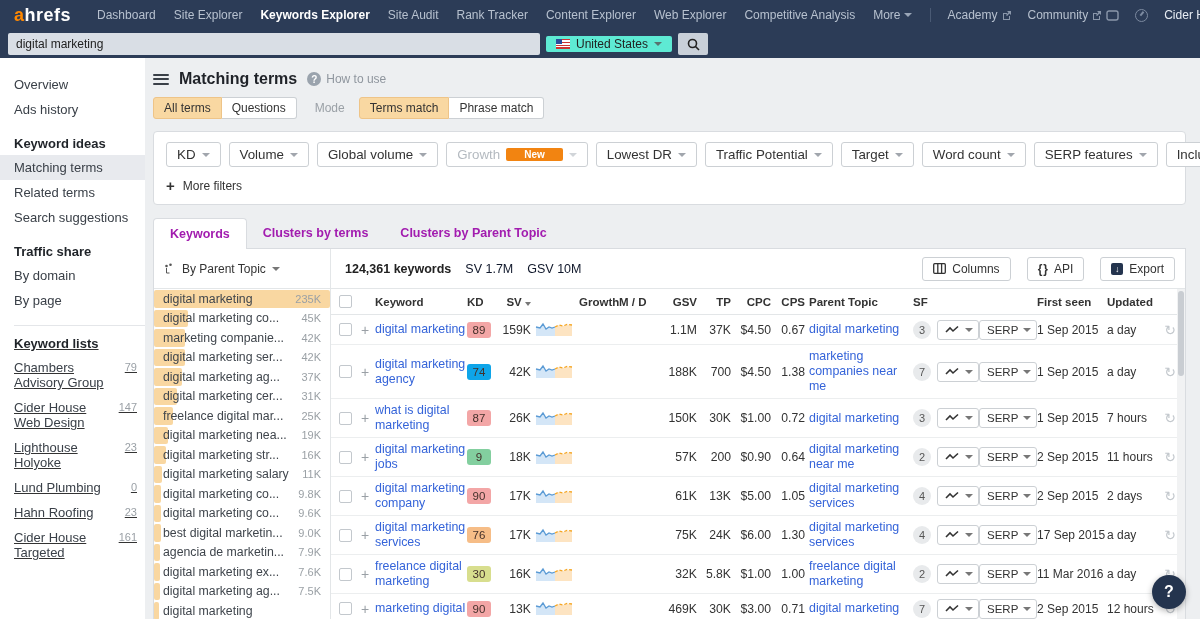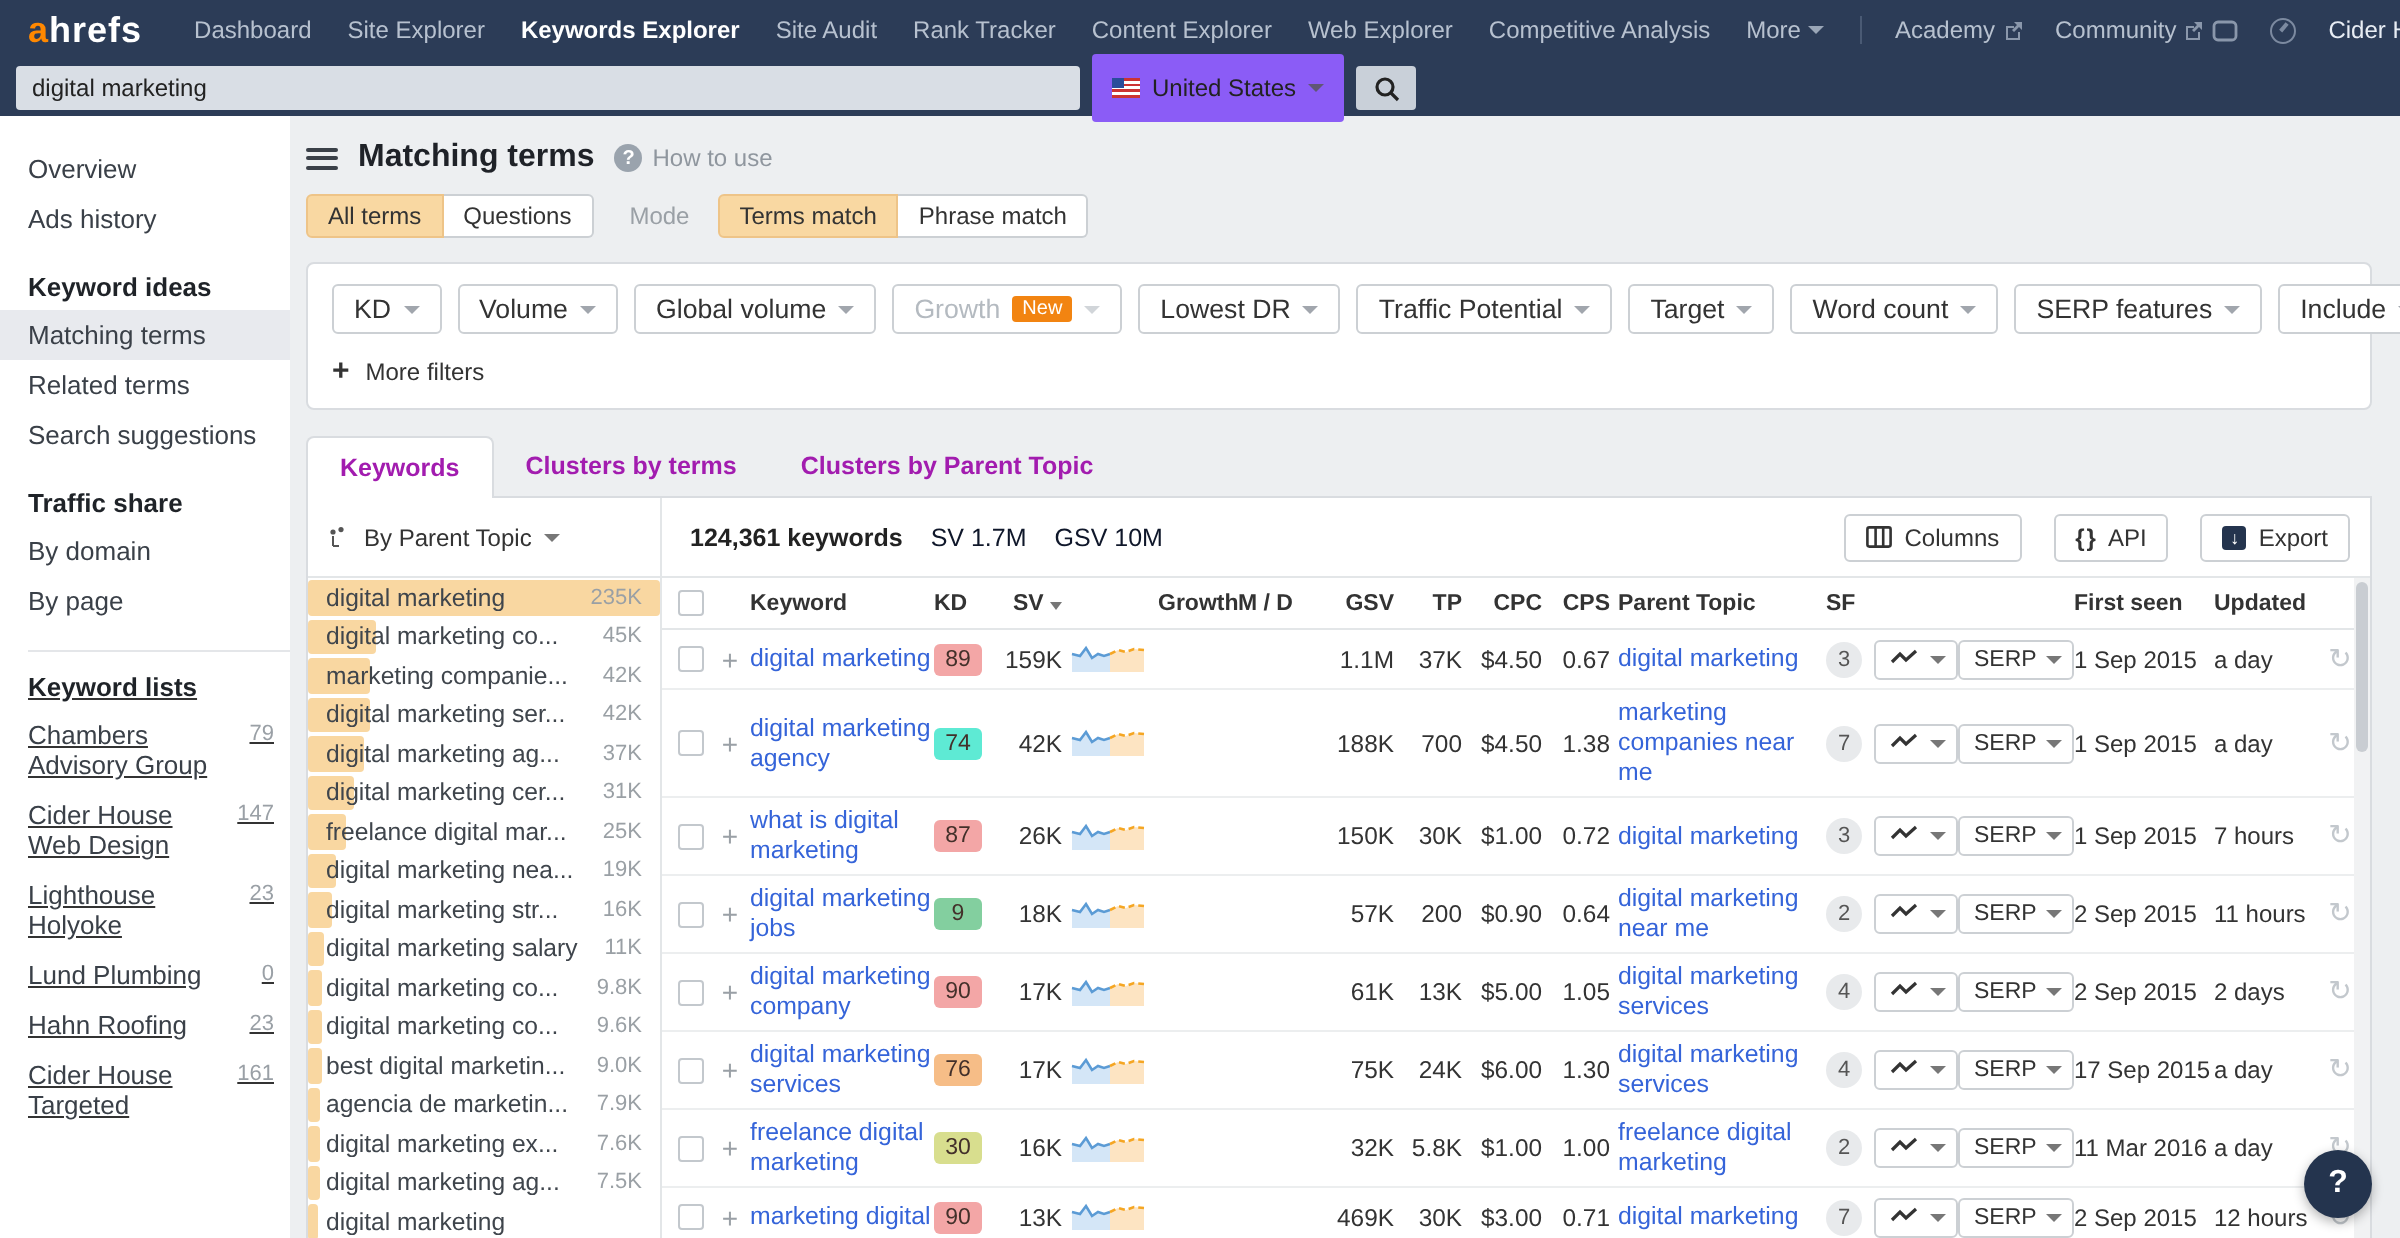--- a/index.html
+++ b/index.html
@@ -17,21 +17,21 @@
   .nav-right { margin-left:auto; display:flex; align-items:center; gap:16px; }
   .nav-divider { width:1px; height:14px; background:#4a5a74; }
   .caret { width:0; height:0; border-left:4px solid transparent; border-right:4px solid transparent; border-top:4px solid currentColor; display:inline-block; opacity:.8; }
   .ext-icon, .panel-icon { display:inline-block; }
   .meter-icon { width:13px; height:13px; border:1.5px solid #7c8aa0; border-radius:50%; position:relative; display:inline-block; }
   .meter-icon::after { content:""; position:absolute; left:5px; top:1px; width:1.5px; height:5px; background:#7c8aa0; transform:rotate(40deg); }
 
   
   .searchrow { height:28px; display:flex; align-items:center; padding:0 8px; gap:6px; }
   .search-input { width:532px; height:22px; background:#d9dee5; border:none; border-radius:2px; padding:0 8px; font-size:12px; color:#222; font-family:inherit; }
-  .country-btn { height:34px; background:#8b5cf6; border-radius:2px; display:flex; align-items:center; gap:6px; padding:0 10px; color:#222; cursor:pointer; }
+  .country-btn { height:16px; background:#5eead4; border-radius:2px; display:flex; align-items:center; gap:6px; padding:0 10px; color:#222; cursor:pointer; }
   .flag { width:14px; height:10px; background:repeating-linear-gradient(#c33 0 1.4px,#fff 1.4px 2.8px); position:relative; display:inline-block; }
   .flag::after { content:""; position:absolute; left:0; top:0; width:6px; height:5px; background:#2a4d9b; }
   .search-btn { width:30px; height:22px; background:#c9d0d9; border-radius:2px; display:flex; align-items:center; justify-content:center; cursor:pointer; }
 
   
   .main { flex:1; display:flex; min-height:0; }
   .sidebar { flex:0 0 145px; background:#fff; padding:14px 0 0 14px; overflow:hidden; }
   .side-item { font-size:13px; color:#3a4048; padding:5px 0 5px 0; cursor:pointer; }
   .side-item.active { background:#e8eaee; margin-left:-14px; padding-left:14px; margin-right:0; }
   .side-head { font-size:13px; font-weight:bold; color:#1f2328; margin:14px 0 4px; }
@@ -54,21 +54,21 @@
   .seg-btn:first-child { border-radius:3px 0 0 3px; }
   .seg-btn:last-child { border-radius:0 3px 3px 0; }
   .seg-btn.on { background:#f9d8a2; border-color:#eec488; }
   .mode-label { color:#9aa0a6; margin:0 6px 0 10px; }
 
   .filter-card { background:#fff; border:1px solid #d9dce0; border-radius:4px; margin-top:12px; padding:10px 12px; }
   .chips { display:flex; gap:8px; flex-wrap:nowrap; }
   .chip { background:#fff; border:1px solid #ccd0d4; border-radius:3px; padding:4px 10px; display:flex; align-items:center; gap:6px; color:#333; cursor:pointer; white-space:nowrap; }
   .chip.disabled { color:#b4bac0; }
   .chip .caret { color:#8a9099; }
-  .new-badge { background:#f28411; color:#fff; font-size:10px; padding:1px 5px; border-radius:2px; font-weight:normal; }
+  .new-badge { background:#f28411; color:#fff; font-size:10px; padding:1px 18px; border-radius:2px; font-weight:bold; }
   .more-filters { display:flex; align-items:center; gap:8px; margin-top:10px; color:#333; cursor:pointer; }
   .plus-bold { font-size:15px; font-weight:bold; color:#333; }
 
   .tabs { display:flex; margin-top:13px; position:relative; z-index:2; }
   .tab { padding:8px 16px; font-weight:bold; font-size:12.5px; color:#a21caf; cursor:pointer; }
   .tab.active { background:#fff; border:1px solid #d9dce0; border-bottom:none; border-radius:4px 4px 0 0; }
 
   .panel { background:#fff; border:1px solid #d9dce0; border-bottom:none; flex:1; display:flex; flex-direction:column; min-height:0; margin-top:-1px; }
   .toolbar { flex:0 0 40px; display:flex; align-items:stretch; border-bottom:1px solid #e3e6e8; }
   .toolbar-left { flex:0 0 177px; border-right:1px solid #e3e6e8; display:flex; align-items:center; padding-left:10px; gap:6px; cursor:pointer; }
@@ -468,21 +468,21 @@
                   </button>
                   <button class="mini-btn">SERP<span class="caret" style="color: rgb(85, 85, 85);"></span></button>
                   <span class="datecell">1 Sep 2015</span>
                   <span class="datecell">a day</span>
                   <span class="refresh">↻</span>
                 </div>
                 <div class="tgrid trow">
                   <span class="chk"></span>
                   <span class="rowplus">+</span>
                   <span><span class="kw-link">digital marketing agency</span></span>
-                  <span><span class="kd-badge" style="background: #5eead4;">74</span></span>
+                  <span><span class="kd-badge" style="background: #0ea5e9;">74</span></span>
                   <span class="num cell-r">42K</span>
                   <span><svg width="38" height="18" viewBox="0 0 38 18">
                       <path d="M1 8 L5 9 L8 5 L11 10 L14 8 L17 9 L20 8 L20 17 L1 17 Z" fill="#d4e6f7"></path>
                       <path d="M1 8 L5 9 L8 5 L11 10 L14 8 L17 9 L20 8" fill="none" stroke="#5b9bd5" stroke-width="1.3"></path>
                       <path d="M20 8 L24 6 L28 7 L32 5.5 L37 6 L37 17 L20 17 Z" fill="#fde4c2"></path>
                       <path d="M20 8 L24 6 L28 7 L32 5.5 L37 6" fill="none" stroke="#f5a623" stroke-width="1.3" stroke-dasharray="3 2"></path>
                     </svg></span>
                   <span><span class="growth-blob"></span></span>
                   <span><span class="md-bar"></span></span>
                   <span class="num cell-r">188K</span>

